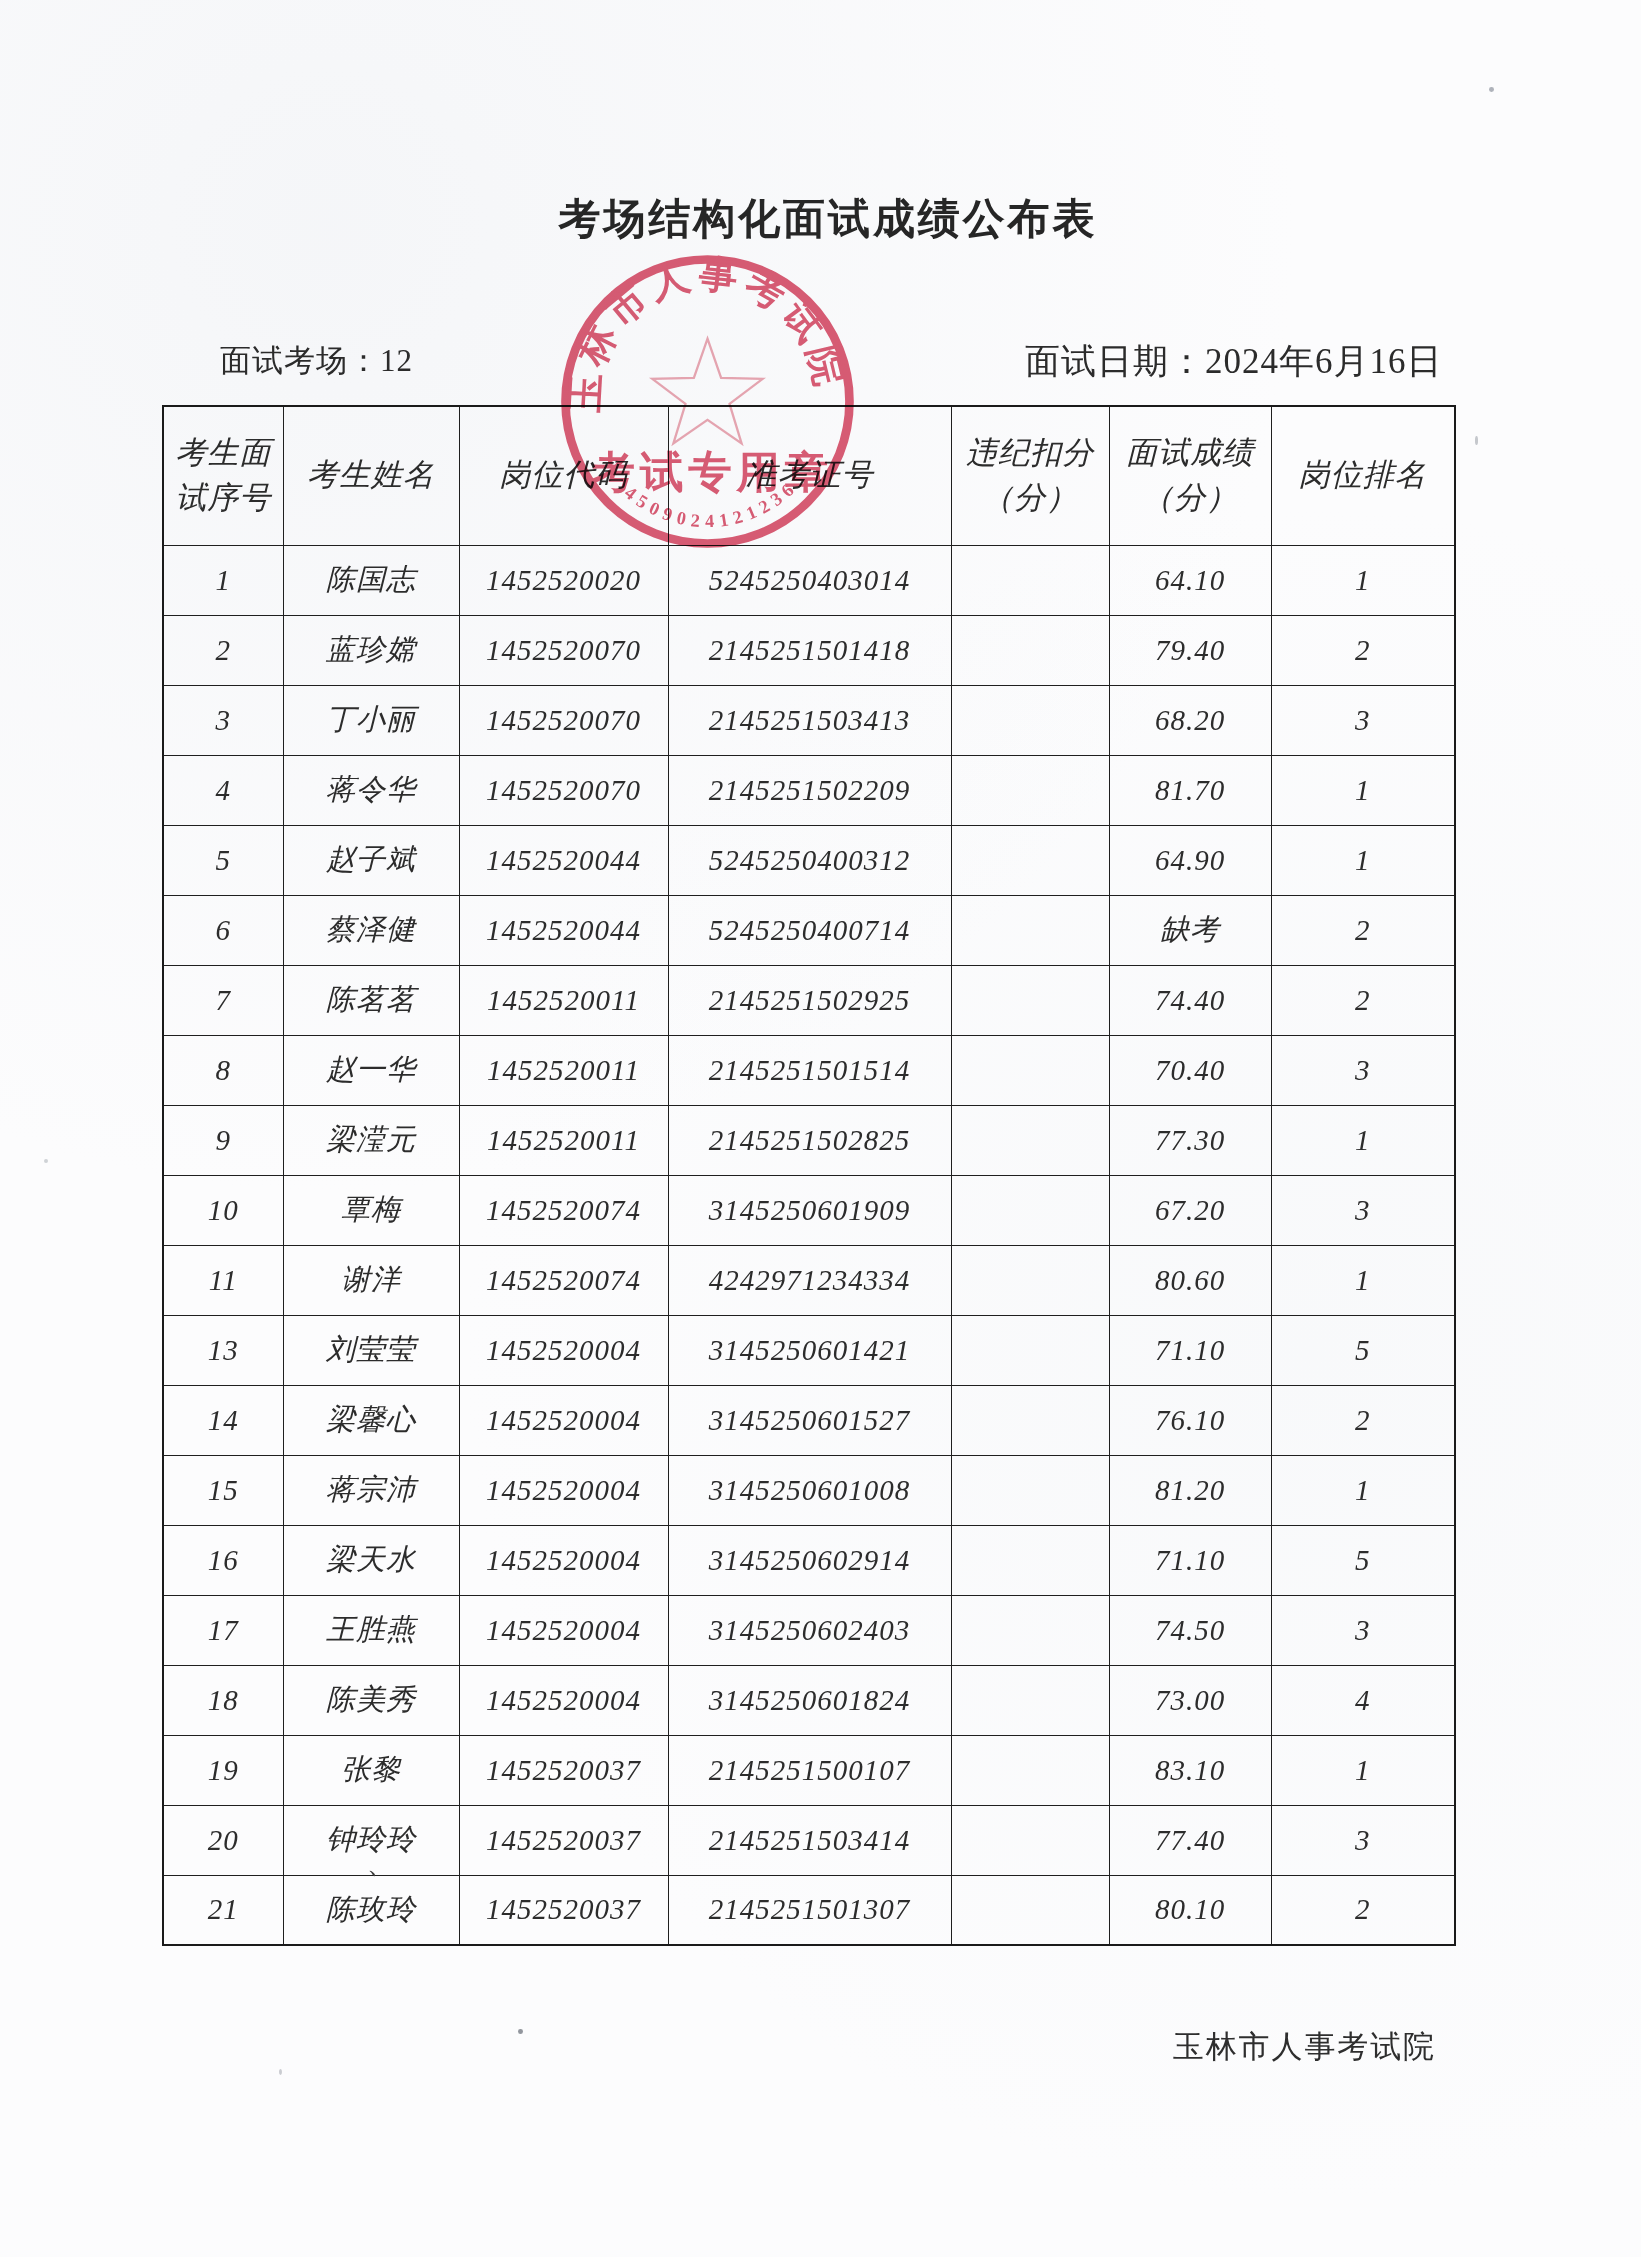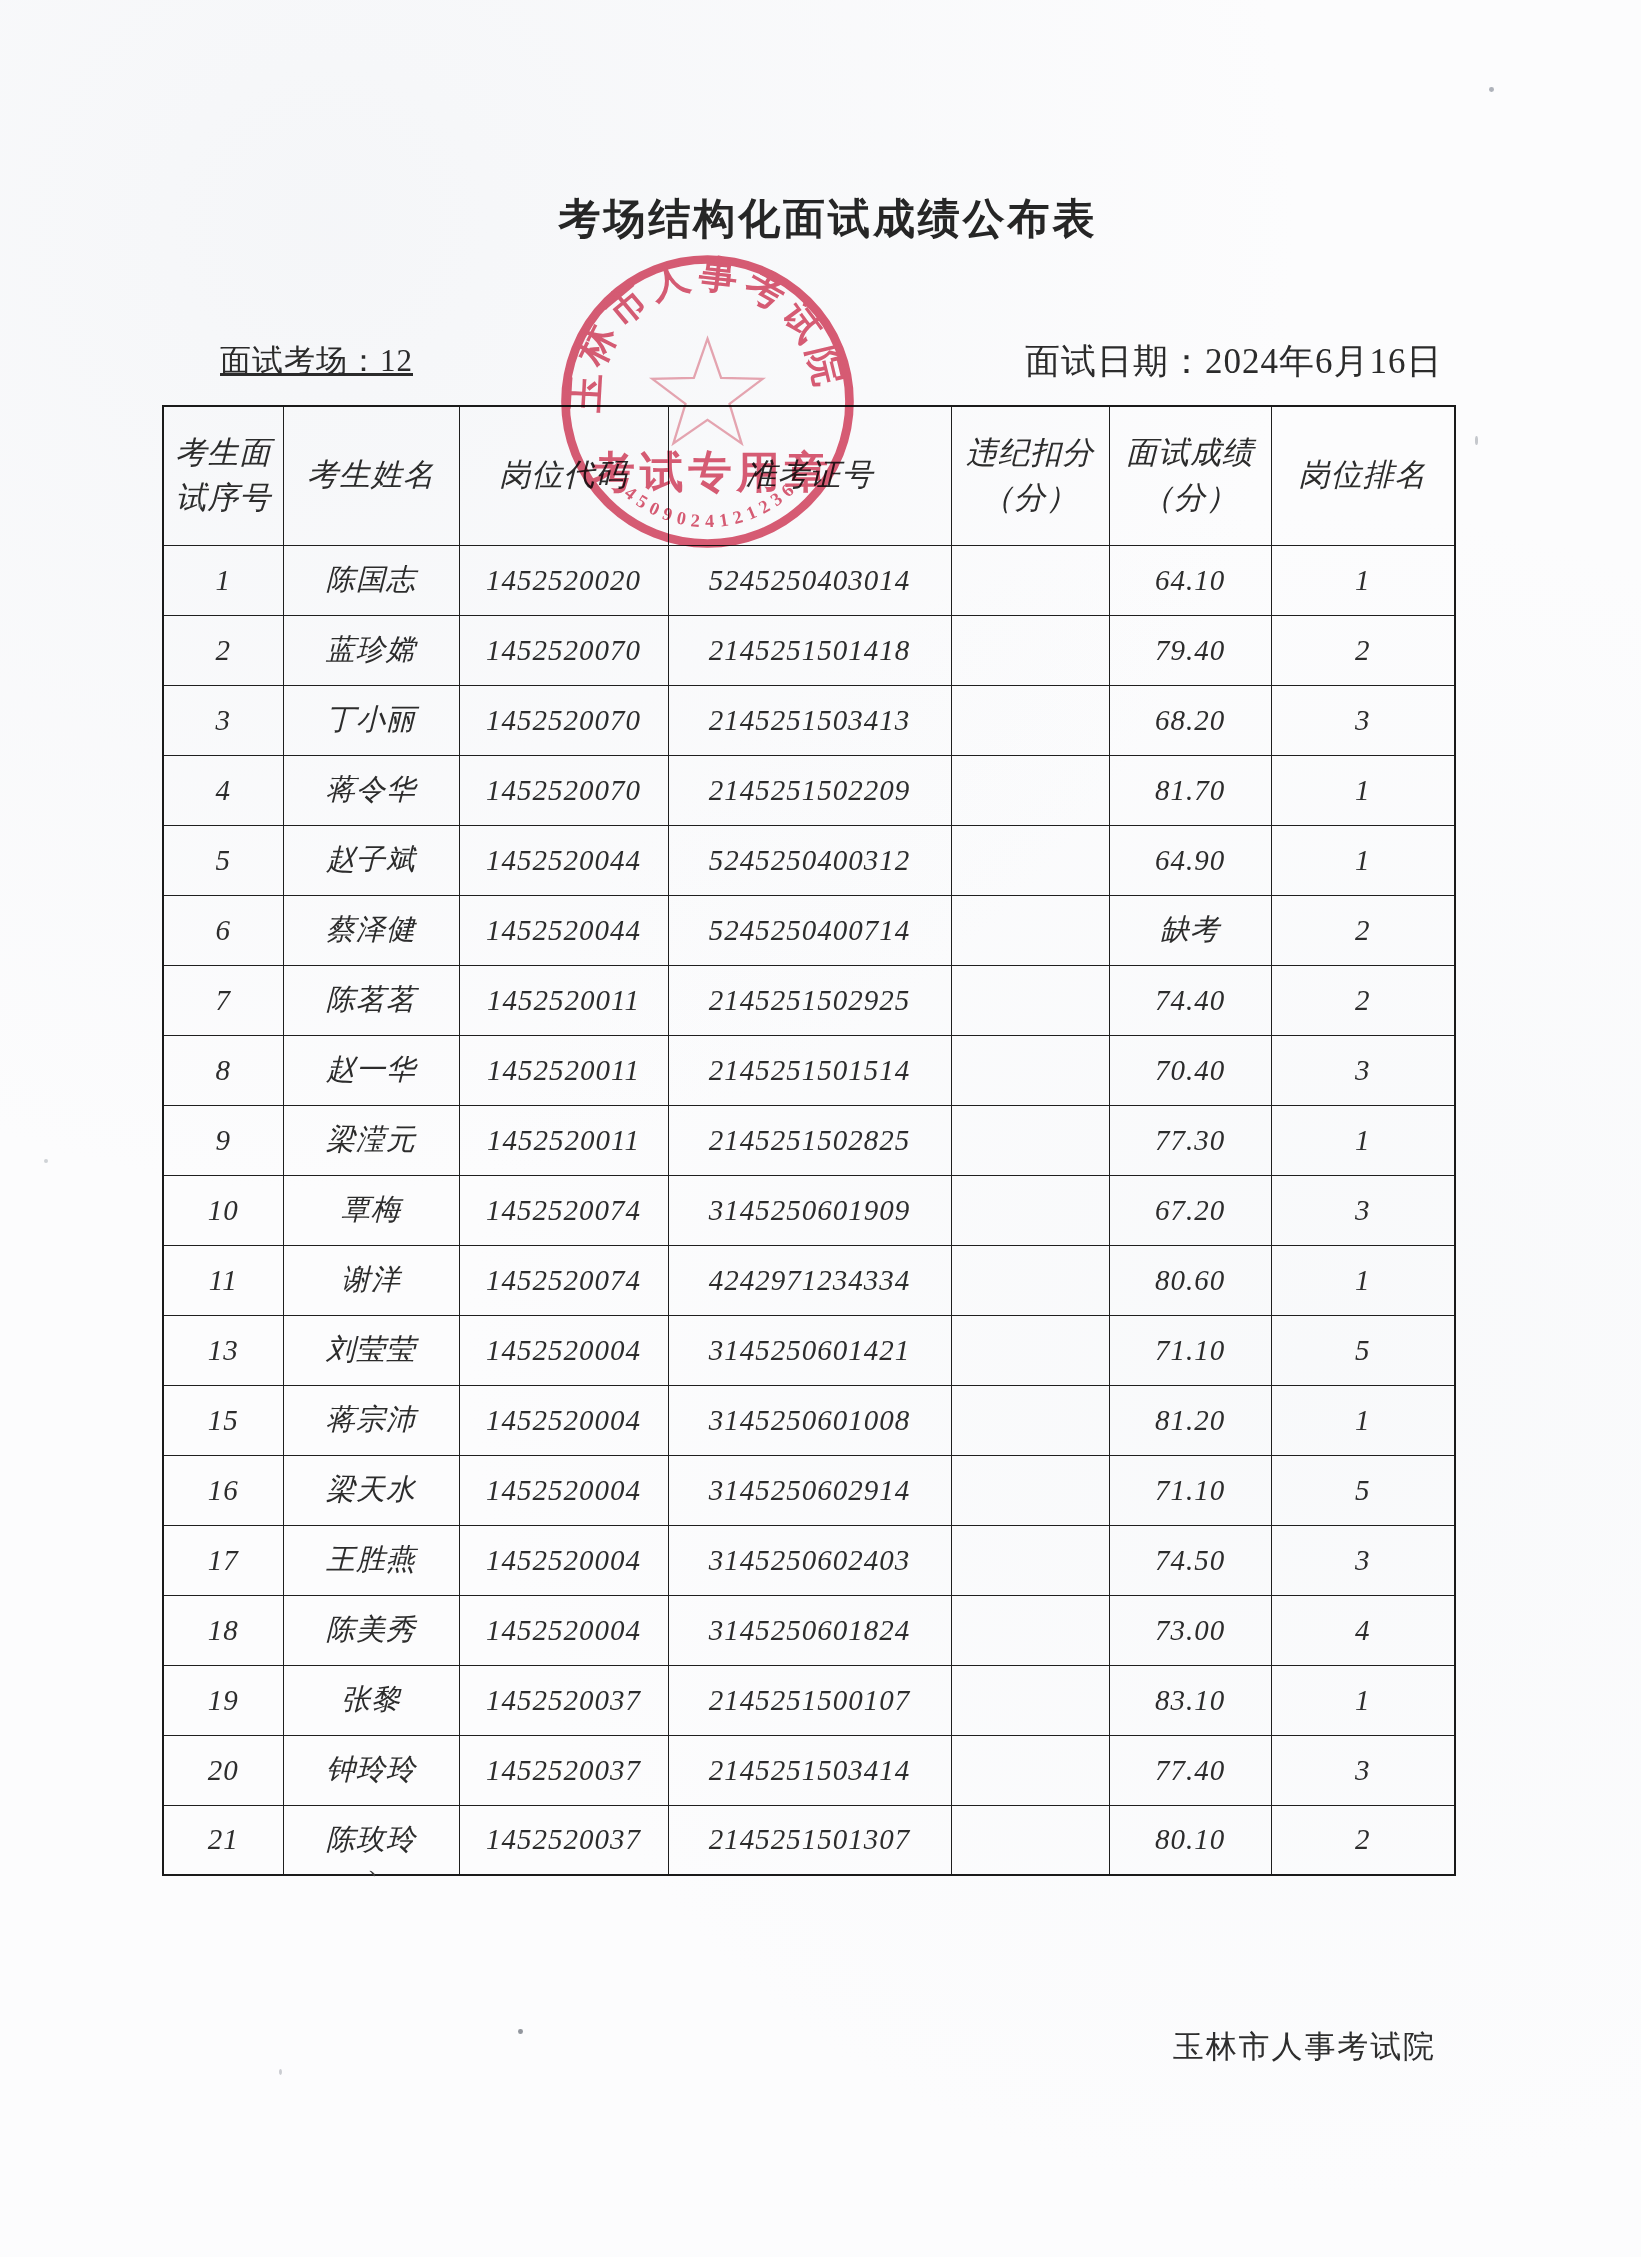--- a/index.html
+++ b/index.html
@@ -18,21 +18,21 @@
       #fcfcfd;
   }
   .title{
     position:absolute;top:191px;left:12px;width:1632px;
     text-align:center;
     font-size:42px;font-weight:bold;letter-spacing:2.9px;
     color:#262626;margin:0;
   }
   .meta-room{
     position:absolute;top:340px;left:220px;
-    font-size:31px;letter-spacing:1px;color:#2b2b2b;text-decoration:underline;
+    font-size:31px;letter-spacing:1px;color:#2b2b2b;
   }
   .meta-date{
     position:absolute;top:338px;left:1025px;
     font-size:35px;letter-spacing:1px;color:#2b2b2b;
   }
   table.score-table{
     position:absolute;left:162px;top:405px;
     width:1292px;
     border-collapse:collapse;table-layout:fixed;
     font-size:29px;color:#2c2c2c;
@@ -210,20 +210,29 @@
         <tr>
           <td>13</td>
           <td>刘莹莹</td>
           <td>1452520004</td>
           <td>3145250601421</td>
           <td></td>
           <td>71.10</td>
           <td>5</td>
         </tr>
         <tr>
+          <td>14</td>
+          <td>梁馨心</td>
+          <td>1452520004</td>
+          <td>3145250601527</td>
+          <td></td>
+          <td>76.10</td>
+          <td>2</td>
+        </tr>
+        <tr>
           <td>15</td>
           <td>蒋宗沛</td>
           <td>1452520004</td>
           <td>3145250601008</td>
           <td></td>
           <td>81.20</td>
           <td>1</td>
         </tr>
         <tr>
           <td>16</td>

